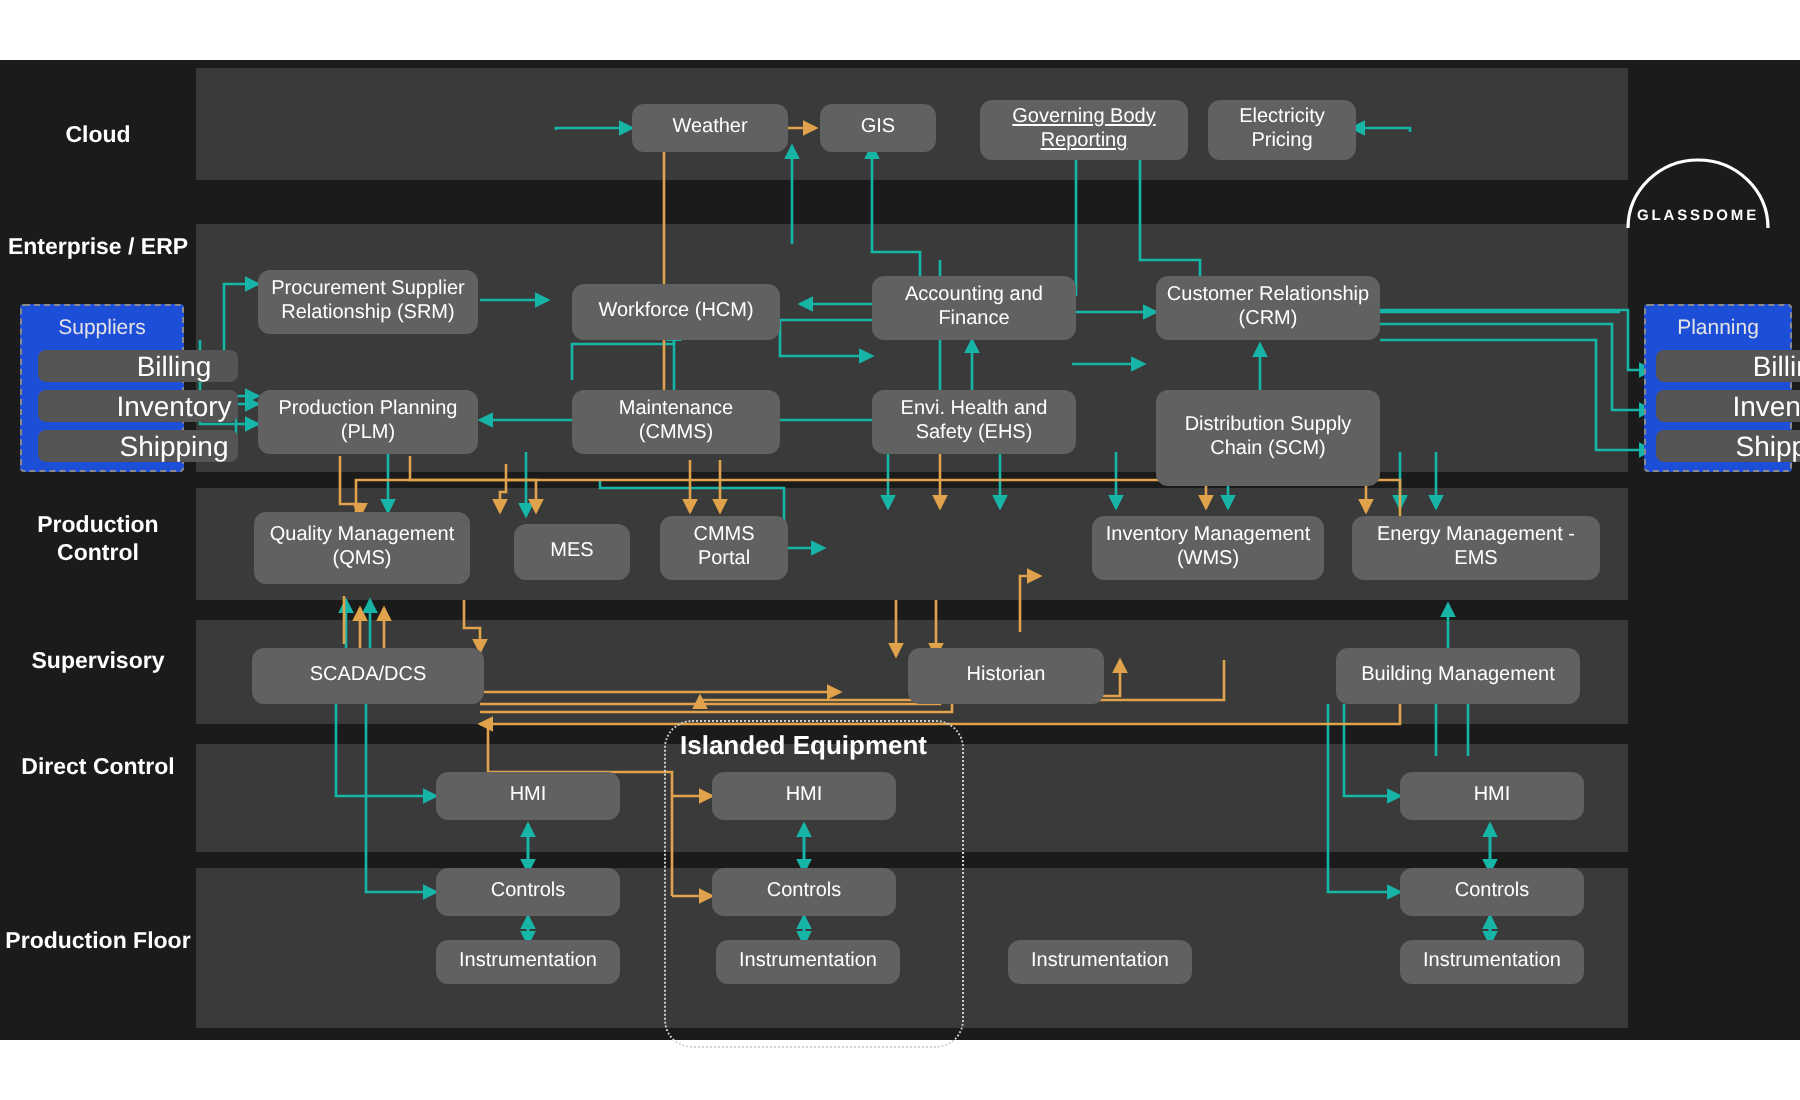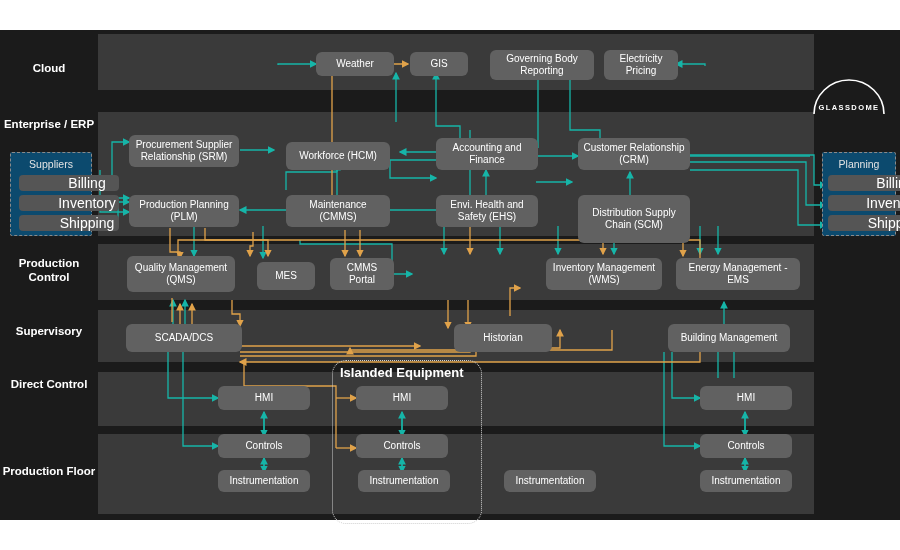--- a/index.html
+++ b/index.html
@@ -5,21 +5,21 @@
   html,body{margin:0;padding:0;background:#ffffff;}
   body{font-family:"Liberation Sans", sans-serif;}
   #stage{position:relative;width:900px;height:550px;background:#ffffff;overflow:hidden;}
   #canvas{position:absolute;left:0;top:30px;width:900px;height:490px;background:#1b1b1b;}
   
   .band{position:absolute;left:98px;width:716px;background:#3a3a3a;}
   .rowlabel{position:absolute;left:0;width:98px;color:#ffffff;font-weight:bold;font-size:11.5px;text-align:center;line-height:1.25;}
   .node{position:absolute;background:#616161;border-radius:6px;color:#ffffff;
         font-size:10px;display:flex;align-items:center;justify-content:center;
         text-align:center;line-height:1.25;box-sizing:border-box;padding:2px 4px;}
-  .sidebox{position:absolute;border:1px dashed #8a8a8a;background:#0c4a6e;border-radius:2px;}
+  .sidebox{position:absolute;border:1px dashed #8a8a8a;background:#1d4ed8;border-radius:2px;}
   .sidebox .title{position:absolute;left:0;right:0;top:5px;text-align:center;color:#e3e3e3;font-size:10.5px;}
   .chip{position:absolute;height:16px;background:#555555;border-radius:4px;color:#ffffff;
         font-size:14px;display:flex;align-items:center;justify-content:center;padding-left:36px;}
   .island{position:absolute;border:1px dotted #cfcfcf;border-radius:14px;}
   .island-title{position:absolute;color:#ffffff;font-weight:bold;font-size:13px;}
   #logo{position:absolute;right:8px;top:32px;width:86px;height:58px;}
   #logo .word{position:absolute;left:0;right:0;bottom:8px;text-align:center;color:#ffffff;
         font-size:7.5px;letter-spacing:1.4px;font-weight:bold;}
   svg.wires{position:absolute;left:0;top:0;width:900px;height:490px;pointer-events:none;}
 </style>
@@ -145,21 +145,21 @@
         <path d="M240,332 L700,332 L700,302" marker-end="url(#ao)"></path>
         <path d="M336,418 L336,356 L244,356 L244,332 L240,332" marker-end="url(#ao)"></path>
         <path d="M336,368 L356,368" marker-end="url(#ao)"></path>
         <path d="M336,418 L356,418" marker-end="url(#ao)"></path>
         <path d="M512,318 L560,318 L560,300" marker-end="url(#ao)"></path>
       </g>
     </svg>
 
     <div class="node" style="left:316px;top:22px;width:78px;height:24px;">Weather</div>
     <div class="node" style="left:410px;top:22px;width:58px;height:24px;">GIS</div>
-    <div class="node" style="left:490px;top:20px;width:104px;height:30px;">Governing Body Reporting</div>
+    <div class="node" style="left:490px;top:20px;width:104px;height:30px;text-decoration:underline;">Governing Body Reporting</div>
     <div class="node" style="left:604px;top:20px;width:74px;height:30px;">Electricity Pricing</div>
 
     <div class="node" style="left:129px;top:105px;width:110px;height:32px;">Procurement Supplier Relationship (SRM)</div>
     <div class="node" style="left:286px;top:112px;width:104px;height:28px;">Workforce (HCM)</div>
     <div class="node" style="left:436px;top:108px;width:102px;height:32px;">Accounting  and Finance</div>
     <div class="node" style="left:578px;top:108px;width:112px;height:32px;">Customer Relationship (CRM)</div>
     <div class="node" style="left:129px;top:165px;width:110px;height:32px;">Production Planning (PLM)</div>
     <div class="node" style="left:286px;top:165px;width:104px;height:32px;">Maintenance (CMMS)</div>
     <div class="node" style="left:436px;top:165px;width:102px;height:32px;">Envi. Health and Safety (EHS)</div>
     <div class="node" style="left:578px;top:165px;width:112px;height:48px;">Distribution Supply Chain (SCM)</div>

